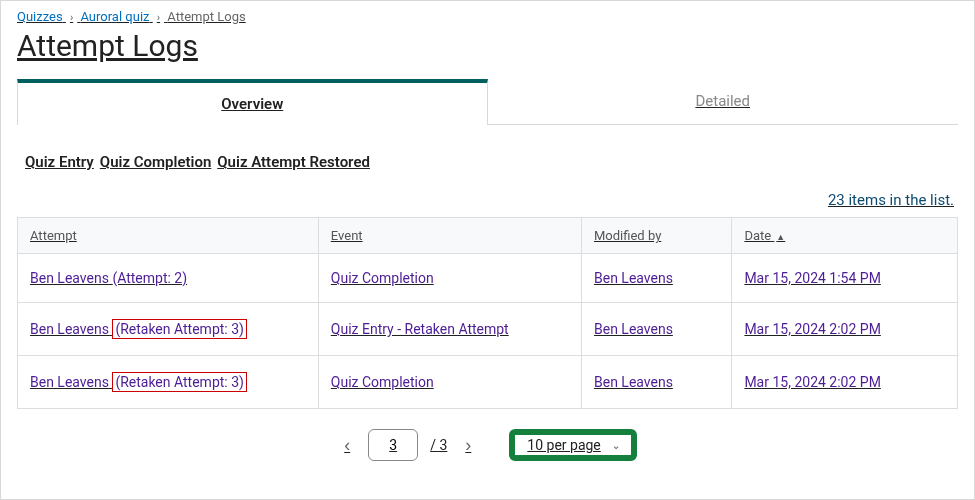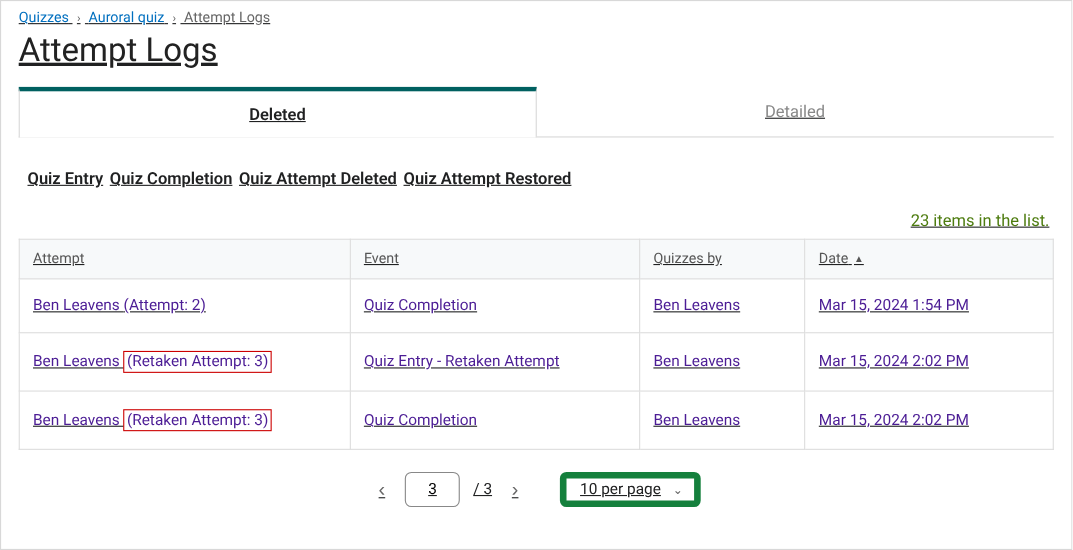--- a/index.html
+++ b/index.html
@@ -67,21 +67,21 @@
     display: flex;
     gap: 6px;
     font-weight: 600;
     font-size: 15px;
     color: #202122;
   }
   .filters span { cursor: pointer; }
   .items-count {
     text-align: right;
     font-size: 15px;
-    color: #4d7c0f;
+    color: #0c4a6e;
     margin-bottom: 8px;
     padding-right: 4px;
   }
   table {
     width: 100%;
     border-collapse: collapse;
     border: 1px solid #ddd;
   }
   thead th {
     background: #f7f9fa;
@@ -167,39 +167,38 @@
     <span class="bc-link">Quizzes</span>
     <span class="sep">›</span>
     <span class="bc-link">Auroral quiz</span>
     <span class="sep">›</span>
     <span class="current">Attempt Logs</span>
   </div>
 
   <h1 class="page-title">Attempt Logs</h1>
 
   <div class="tabs">
-    <div class="tab active">Deleted</div>
+    <div class="tab active">Overview</div>
     <div class="tab">Detailed</div>
   </div>
 
   <div class="filters">
     <span>Quiz Entry</span>
     <span>Quiz Completion</span>
-    <span>Quiz Attempt Deleted</span>
     <span>Quiz Attempt Restored</span>
   </div>
 
   <div class="items-count">23 items in the list.</div>
 
   <table>
     <thead>
       <tr>
         <th style="width:32%">Attempt</th>
         <th style="width:28%">Event</th>
-        <th style="width:16%">Quizzes by</th>
+        <th style="width:16%">Modified by</th>
         <th style="width:24%">
           <span>Date</span>
           <span class="sort-icon">▲</span>
         </th>
       </tr>
     </thead>
     <tbody id="rows-body">
         <tr>
           <td><span>Ben Leavens </span><span>(Attempt: 2)</span></td>
           <td>Quiz Completion</td>

